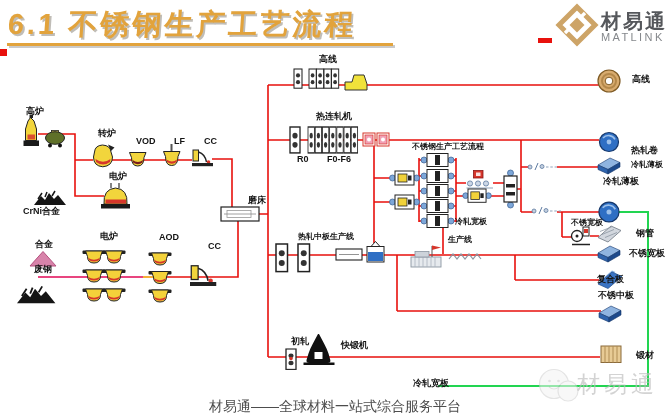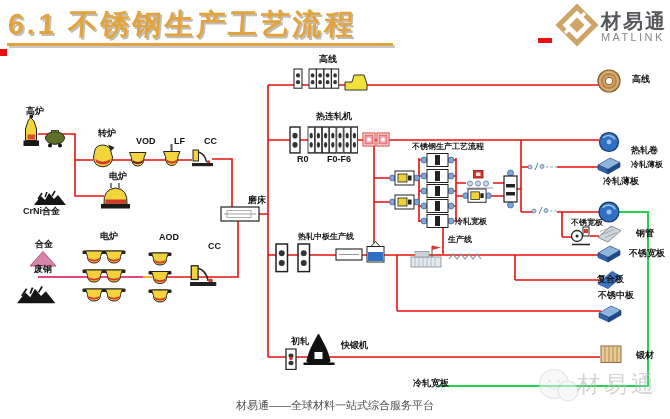--- a/index.html
+++ b/index.html
@@ -19,21 +19,21 @@
   
   .diagram{position:absolute;left:0;top:0;}
   .ln{fill:none;}
   .ln-red{stroke:var(--line_red,#e8110d);stroke-width:1.6;}
   .ln-pink{stroke:var(--line_pink,#e8457f);stroke-width:1.8;}
   .ln-orange{stroke:var(--line_orange,#f5a623);stroke-width:1.8;}
   .ln-green{stroke:var(--line_green,#22d551);stroke-width:2;}
   
   .lbl{position:absolute;font-size:9px;font-weight:700;color:#141414;white-space:nowrap;line-height:1;padding-left:8px;}
   .lbl.s8{font-size:8px;}
-  .footer{position:absolute;left:0;right:0;top:398px;text-align:center;font-size:11px;color:#4d4d4d;}
+  .footer{position:absolute;left:0;right:0;top:398px;text-align:center;font-size:14px;color:#4d4d4d;}
   .watermark-text{position:absolute;left:577px;top:369px;font-size:23px;color:#bdbdbd;
          opacity:.65;letter-spacing:4px;font-weight:400;}
 </style>
 </head>
 <body>
 
 <div class="stage">
 
   <div class="title">6.1 不锈钢生产工艺流程</div>
   <div class="title-underline"></div>

